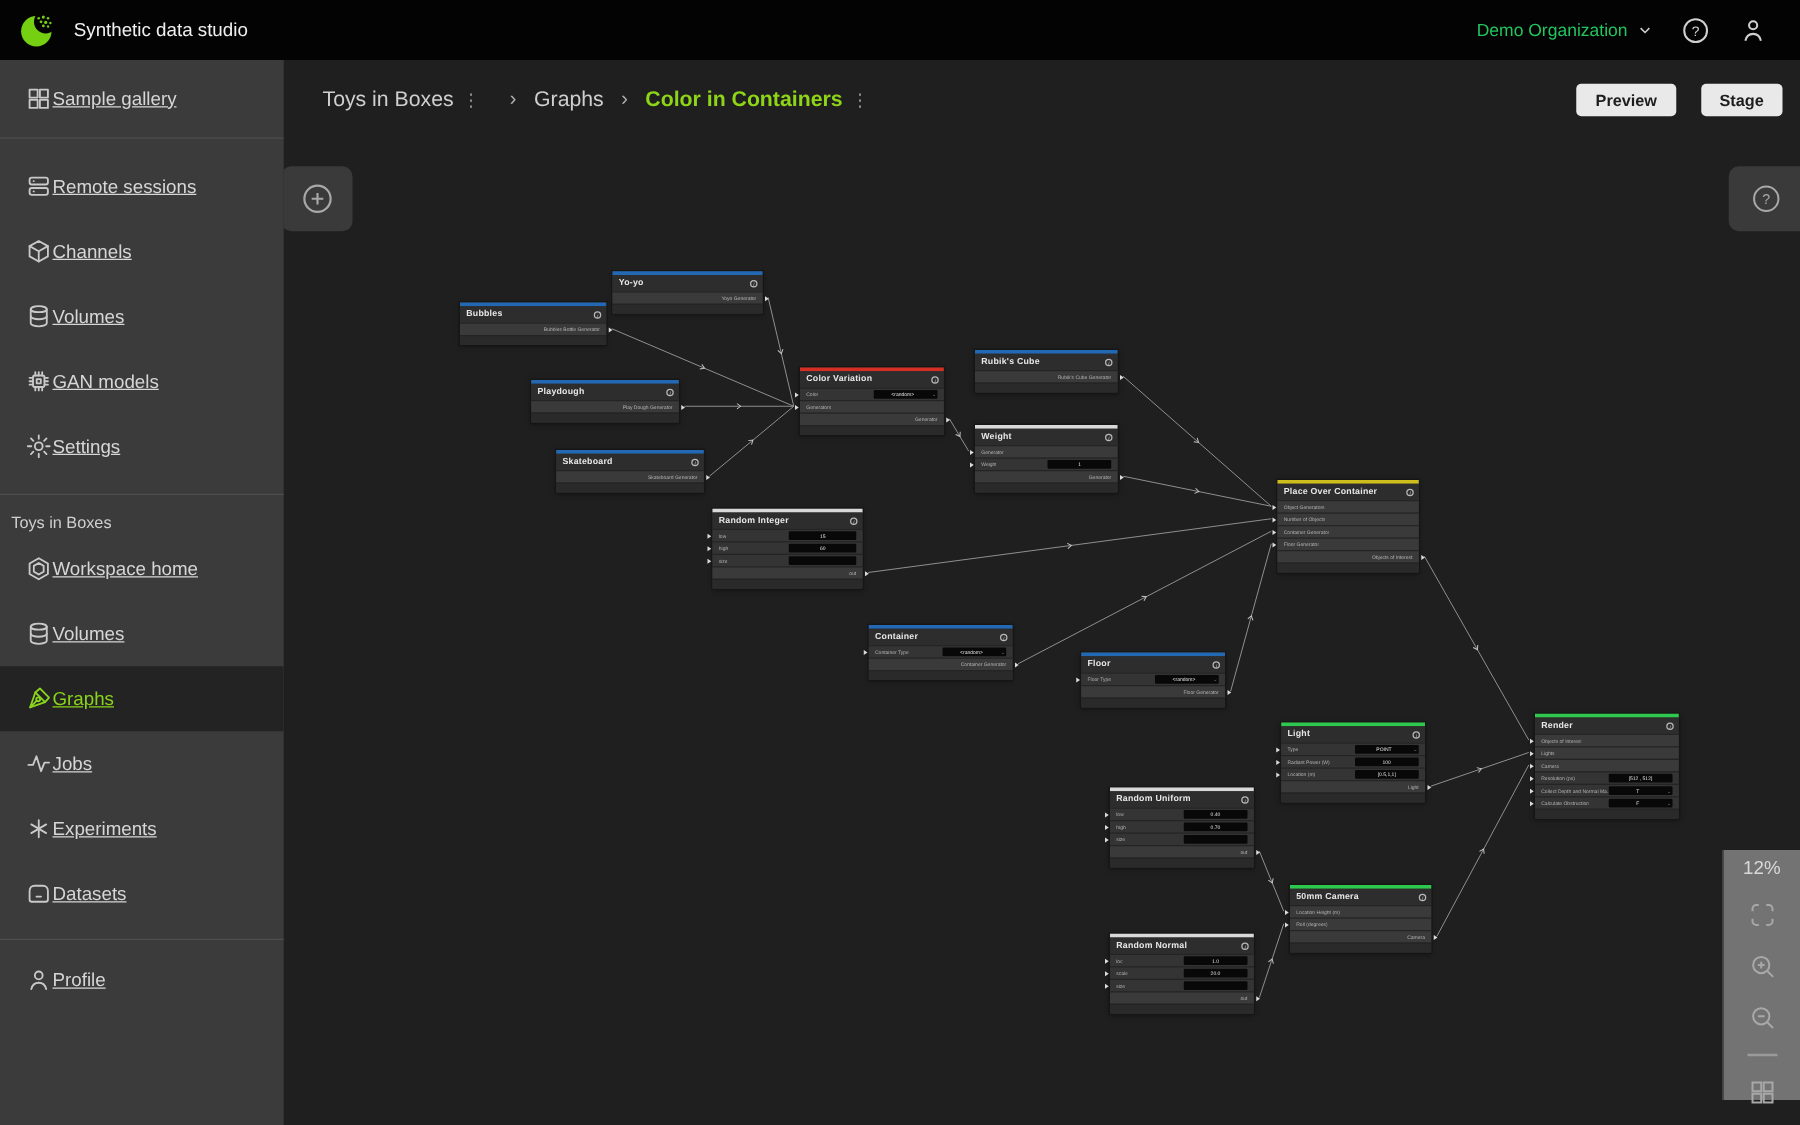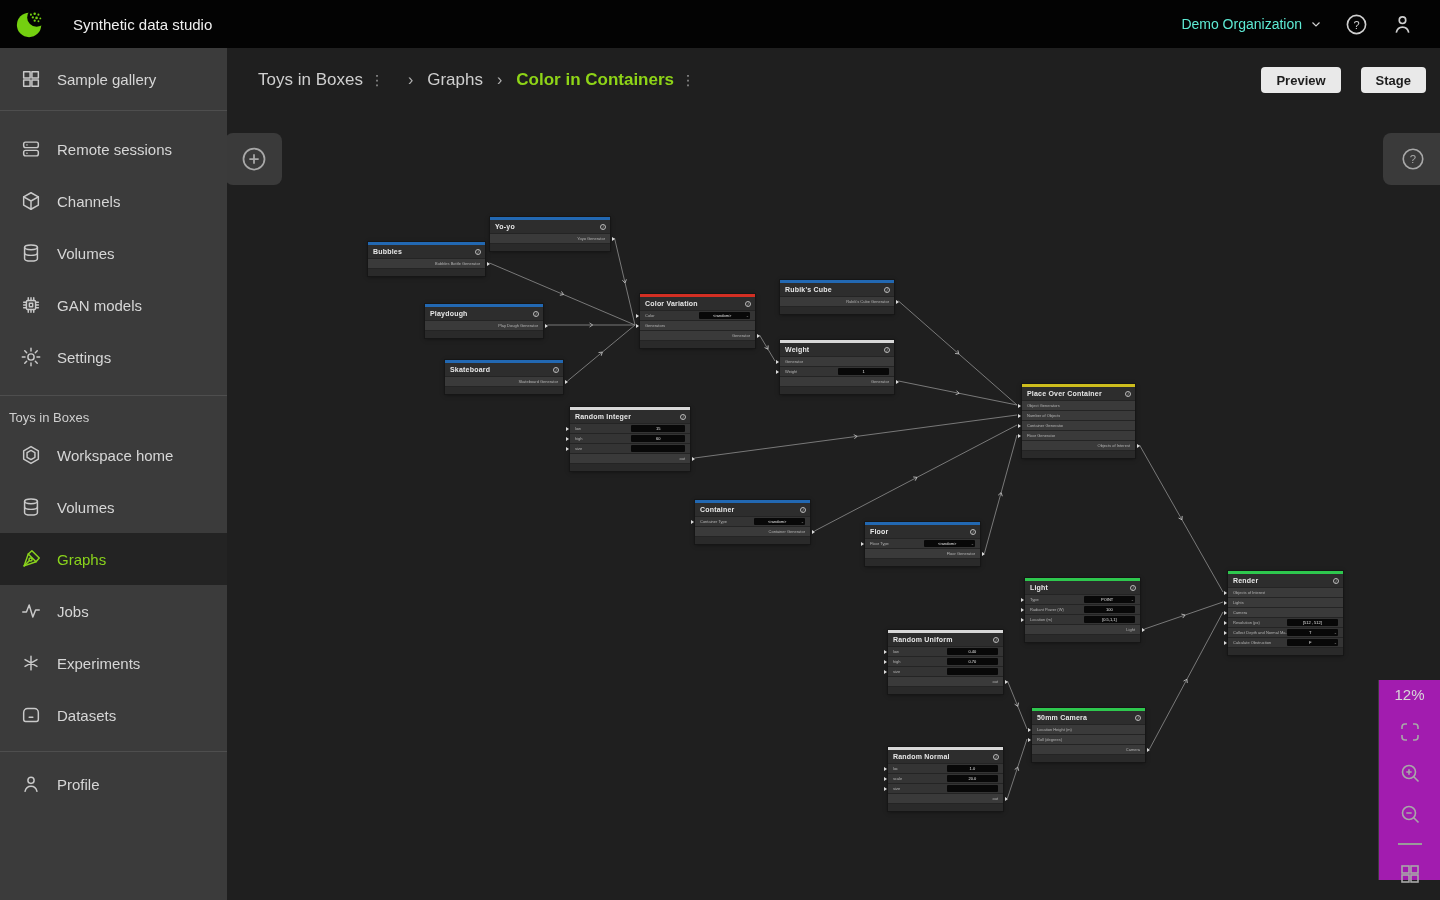--- a/index.html
+++ b/index.html
@@ -4,30 +4,30 @@
 <style>
   * { margin:0; padding:0; box-sizing:border-box; }
   html,body { background:#141414; }
   #page { position:relative; width:1440px; height:900px; overflow:hidden;
           font-family:"Liberation Sans", sans-serif; color:#ddd; background:#1f1f1f; }
 
   
   #topbar { position:absolute; left:0; top:0; width:1440px; height:48px; background:#030303;
             display:flex; align-items:center; z-index:30; }
   .logo-wrap { width:30px; height:30px; margin-left:15px; }
-  #topbar .app-title { margin-left:28px; font-size:15px; color:#f0f0f0; }
+  #topbar .app-title { margin-left:14px; font-size:15px; color:#f0f0f0; }
   .tb-right { margin-left:auto; display:flex; align-items:center; gap:22px; margin-right:26px; }
-  .org { display:flex; align-items:center; gap:8px; font-size:14px; color:#5eead4; cursor:pointer; }
+  .org { display:flex; align-items:center; gap:8px; font-size:14px; color:#22c55e; cursor:pointer; }
   .tb-icon { width:24px; height:24px; display:flex; align-items:center; justify-content:center; cursor:pointer; }
 
   
   #sidebar { position:absolute; left:0; top:48px; width:227px; height:852px; background:#3b3b3b;
              overflow:hidden; z-index:20; }
-  .sb-item { height:52px; display:flex; align-items:center; padding-left:20px; gap:15px;
-             font-size:15px; color:#d6d6d6; cursor:pointer; }
+  .sb-item { height:52px; display:flex; align-items:center; padding-left:20px; 
+             font-size:15px; color:#d6d6d6; cursor:pointer;text-decoration:underline; }
   .sb-item .sb-ic { width:22px; height:22px; flex:none; }
   .sb-item.active { background:#232323; color:#8ad41c; }
   .sb-divider { border:none; border-top:1px solid #4e4e4e; margin:0; }
   #sb-gallery { padding:5px 0; }
   #sb-main { padding:12px 0; }
   .sb-section-label { padding:14px 0 4px 9px; font-size:13px; color:#cfcfcf; }
   #sb-workspace { padding-bottom:10px; }
   #sb-profile { padding-top:6px; }
 
   
@@ -39,21 +39,21 @@
   .crumb-sep { color:#b0b0b0; font-size:16px; margin:0 14px; }
   .crumb-actions { margin-left:auto; display:flex; gap:20px; }
   .btn { background:#e9e9e9; color:#1d1d1d; border:none; border-radius:4px; height:26px;
          padding:0 15px; font-size:13px; font-weight:600; font-family:inherit; cursor:pointer; }
 
   .float-panel { position:absolute; width:57px; height:52px; background:#3a3a3a; border-radius:8px;
                  display:flex; align-items:center; justify-content:center; cursor:pointer; z-index:6; }
   #add-panel { left:-2px; top:85px; }
   #help-panel { left:1156px; top:85px; border-radius:8px 0 0 8px; width:59px; }
 
-  #zoombar { position:absolute; left:1151px; top:632px; width:62px; height:200px; background:#a21caf;
+  #zoombar { position:absolute; left:1151px; top:632px; width:62px; height:200px; background:#737373;
              border-left:1px solid #3c3c3c; display:flex; flex-direction:column; align-items:center;
              padding-top:6px; gap:17px; z-index:6;text-align:right; }
   #zoombar .zb-label { font-size:15px; color:#d8d8d8; }
   #zoombar .zb-btn { width:24px; height:24px; cursor:pointer; }
   #zoombar .zb-divider { width:24px; border-top:2px solid #9a9a9a; }
 
   
   #edges { position:absolute; left:0; top:0; z-index:1; }
   #nodes { position:absolute; left:0; top:0; z-index:2; }
   .node { position:absolute; background:#2f2f2f; box-shadow:0 0 0 1px #161616, 0 1px 4px rgba(0,0,0,.5); }

